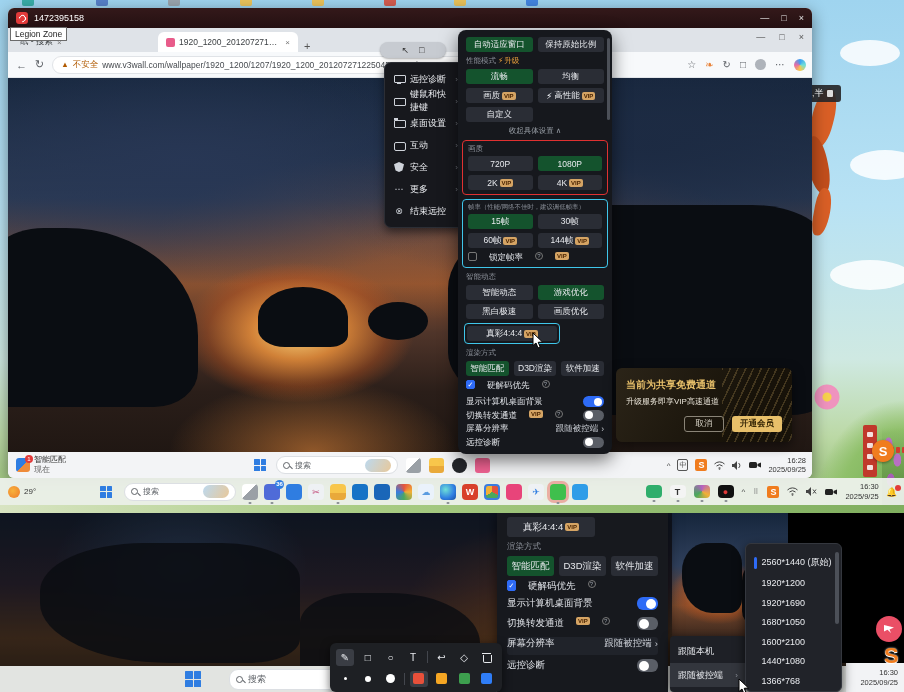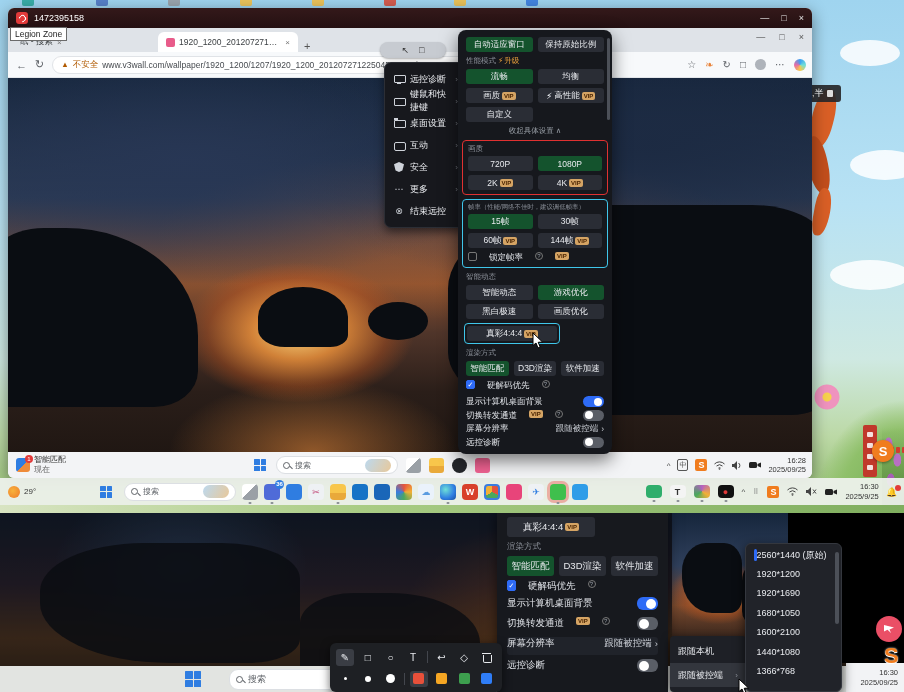--- a/index.html
+++ b/index.html
@@ -158,21 +158,21 @@
 #panel2 .sr{height:16px;font-size:9.5px;margin:4px 10px}
 #panel2 .tg{width:24px;height:13px}
 #panel2 .tg i{width:10px;height:10px}
 #panel2 .cb{width:11px;height:11px}
 
 #submenu{position:absolute;left:670px;top:123px;width:76px;height:56px;background:#1e2026;border-radius:4px;z-index:7;padding:3px 0;box-shadow:0 3px 8px rgba(0,0,0,.6)}
 #submenu .smi{height:24px;display:flex;align-items:center;padding:0 8px;color:#e7e9ed;font-size:9px}
 #submenu .smi.hl{background:#33363d}
 #submenu .arr{margin-left:auto;color:#8b9099;font-size:8px}
 #dropdown{position:absolute;left:745px;top:30px;width:97px;height:149px;background:#212329;border:1px solid #34373e;border-radius:6px;z-index:8;padding:5px 0;box-shadow:0 4px 12px rgba(0,0,0,.7)}
-.ri{height:19.5px;display:flex;align-items:flex-start;padding:0 8px;color:#e9ebef;font-size:9px;}
+.ri{height:19.5px;display:flex;align-items:flex-end;padding:0 8px;color:#e9ebef;font-size:9px;gap:5px}
 .ri .bar{width:2.5px;height:12px;border-radius:2px;background:transparent;flex:0 0 2.5px}
 .ri.cur .bar{background:#2e6bf6}
 .dscroll{position:absolute;right:2px;top:8px;width:4px;height:72px;border-radius:2px;background:#4c5058}
 
 #atb{position:absolute;left:330px;top:130px;width:172px;height:49px;background:#1e2024;border-radius:6px;z-index:9;display:flex;flex-direction:column;justify-content:space-around;padding:3px 6px;box-shadow:0 3px 10px rgba(0,0,0,.6)}
 .atr{display:flex;align-items:center;justify-content:space-between}
 .at{width:18px;height:17px;border-radius:3px;display:flex;align-items:center;justify-content:center;color:#e8eaee;font-size:10px}
 .at.sel{background:#3a3d44}
 .atdiv{width:1px;height:12px;background:#43464d}
 .dot{border-radius:50%;background:#fff}
@@ -516,20 +516,28 @@
       <span>远控诊断</span>
       <span class="right">
           <span class="tg off">
             <i></i>
           </span>
         </span>
     </div>
     <div class="pscroll"></div>
   </div>
 
+  <div id="promo">
+    <div class="t1">当前为共享免费通道</div>
+    <div class="t2">升级服务即享VIP高速通道</div>
+    <div class="btns">
+      <div class="bc ghost">取消</div>
+      <div class="bc gold">开通会员</div>
+    </div>
+  </div>
 
   <svg class="cursor" style="left:532px;top:332px" width="13" height="17" viewBox="0 0 13 17">
       <path d="M1 1 L1 13.5 L4 11 L6 16 L8.2 15 L6.2 10.3 L10.5 10 Z" fill="#fff" stroke="#000" stroke-width="1"></path>
     </svg>
 
   <div id="ltb">
     <div class="weath" style="">
       <span style="width:12px;height:12px;border-radius:50%;background:radial-gradient(circle at 40% 40%,#f7b23c,#ef7a2a)"></span>
       <span>29°</span>
     </div>

